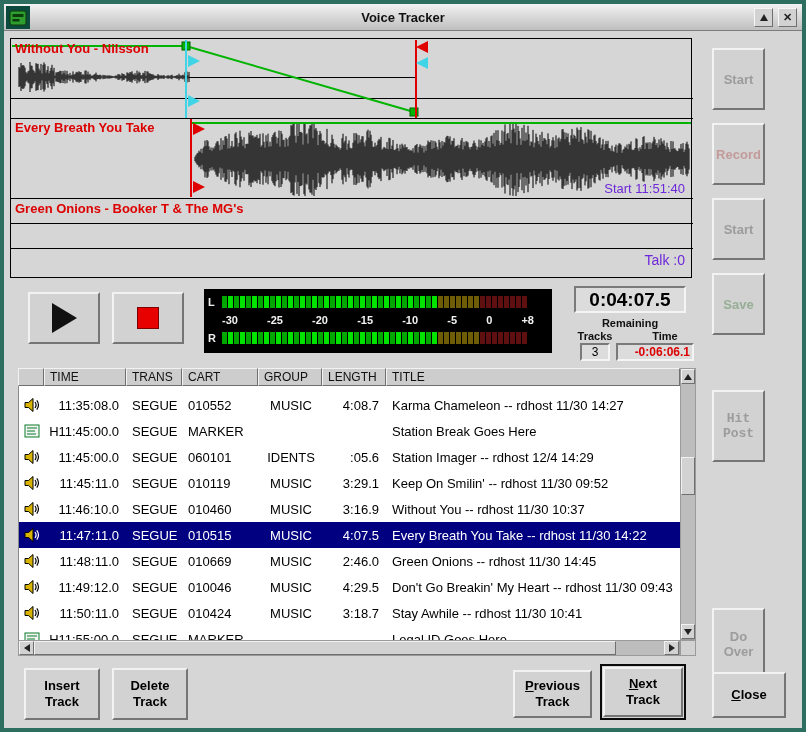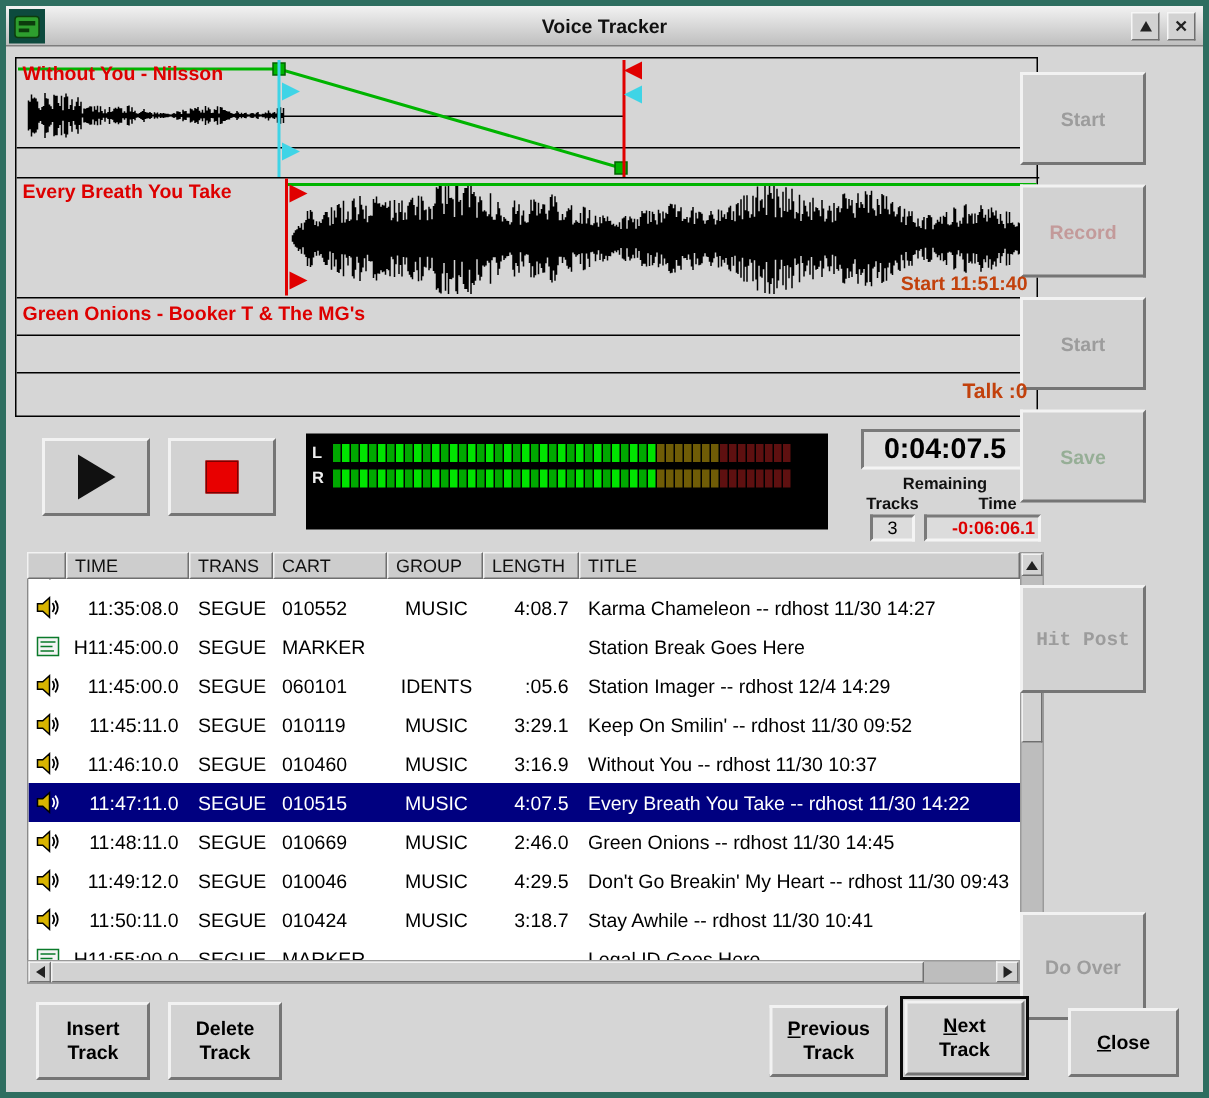--- a/index.html
+++ b/index.html
@@ -10,21 +10,21 @@
   #titlebar{position:absolute;left:0;top:0;width:798px;height:27px;background:linear-gradient(#f2f2f2,#bfbfbf);border-bottom:1px solid #7d7d7d;}
   #title-iconbox{position:absolute;left:2px;top:2px;width:24px;height:23px;background:#0d4a3e;display:flex;align-items:center;justify-content:center;}
   #title-text{position:absolute;left:0;top:0;width:100%;height:27px;line-height:27px;text-align:center;font-weight:bold;font-size:13px;color:#111;}
   .tbtn{position:absolute;top:4px;width:19px;height:19px;background:#d2d2d2;border-top:1px solid #f6f6f6;border-left:1px solid #f6f6f6;border-bottom:1px solid #6f6f6f;border-right:1px solid #6f6f6f;display:flex;align-items:center;justify-content:center;font-size:11px;font-weight:bold;color:#222;}
   #pin-btn{right:29px;}
   #close-btn{right:5px;}
   .tri-up{width:0;height:0;border-left:4px solid transparent;border-right:4px solid transparent;border-bottom:7px solid #222;}
   
   #editor{position:absolute;left:6px;top:34px;width:682px;height:240px;border:1px solid #000;background:#d6d6d6;}
   .trk-title{position:absolute;left:4px;font-size:13px;font-weight:bold;color:#dd0000;z-index:3;white-space:nowrap;}
-  .trk-right{position:absolute;right:6px;font-size:13px;font-weight:bold;color:#c2410c;z-index:3;white-space:nowrap;}
+  .trk-right{position:absolute;right:6px;font-size:13px;font-weight:normal;color:#6d28d9;z-index:3;white-space:nowrap;}
   #editor svg{position:absolute;left:0;top:0;}
   .sep{stroke:#000;stroke-width:1;}
   .env{stroke:#00b400;stroke-width:2;fill:none;}
   .handle{fill:#00b400;stroke:#006400;}
   .cy{stroke:#3fd4e6;stroke-width:2;}
   .rd{stroke:#e00000;stroke-width:2;}
   
   .b3d{background:#d2d2d2;border-top:2px solid #f2f2f2;border-left:2px solid #f2f2f2;border-bottom:2px solid #757575;border-right:2px solid #757575;}
   .sunk{background:#dcdcdc;border-top:2px solid #7a7a7a;border-left:2px solid #7a7a7a;border-bottom:2px solid #f4f4f4;border-right:2px solid #f4f4f4;}
   
@@ -66,21 +66,21 @@
   #vscroll{position:absolute;left:676px;top:364px;width:16px;height:272px;background:#bdbdbd;border:1px solid #9a9a9a;}
   #hscroll{position:absolute;left:14px;top:636px;width:662px;height:16px;background:#bdbdbd;border:1px solid #9a9a9a;}
   #corner{position:absolute;left:676px;top:636px;width:16px;height:16px;background:#d2d2d2;border:1px solid #9a9a9a;}
   .sbtn{position:absolute;background:#d2d2d2;border-top:1px solid #f2f2f2;border-left:1px solid #f2f2f2;border-bottom:1px solid #6f6f6f;border-right:1px solid #6f6f6f;display:flex;align-items:center;justify-content:center;}
   .sthumb{position:absolute;background:#d2d2d2;border-top:1px solid #f2f2f2;border-left:1px solid #f2f2f2;border-bottom:1px solid #6f6f6f;border-right:1px solid #6f6f6f;}
   .au{width:0;height:0;border-left:4px solid transparent;border-right:4px solid transparent;border-bottom:6px solid #222;}
   .ad{width:0;height:0;border-left:4px solid transparent;border-right:4px solid transparent;border-top:6px solid #222;}
   .al{width:0;height:0;border-top:4px solid transparent;border-bottom:4px solid transparent;border-right:6px solid #222;}
   .ar{width:0;height:0;border-top:4px solid transparent;border-bottom:4px solid transparent;border-left:6px solid #222;}
   
-  .sidebtn{position:absolute;left:676px;width:84px;display:flex;align-items:center;justify-content:center;font-size:13px;font-weight:bold;text-align:center;}
+  .sidebtn{position:absolute;left:708px;width:53px;display:flex;align-items:center;justify-content:center;font-size:13px;font-weight:bold;text-align:center;}
   .dis{color:#9c9c9c;}
   .dis-red{color:#c39a9a;}
   .dis-green{color:#96ae96;}
   .pbtn{position:absolute;display:flex;flex-direction:column;align-items:center;justify-content:center;font-size:13px;font-weight:bold;color:#000;line-height:1.25;}
   .u{text-decoration:underline;}
   #default-frame{position:absolute;left:596px;top:660px;width:86px;height:56px;border:2px solid #0a0a0a;background:#d6d6d6;padding:1px;}
   #default-frame .pbtn{position:relative;width:100%;height:100%;left:0;top:0;}
 </style>
 </head>
 <body>
@@ -194,20 +194,33 @@
           <span class="seg" style="background: rgb(94, 16, 16);"></span>
           <span class="seg" style="background: rgb(94, 16, 16);"></span>
           <span class="seg" style="background: rgb(94, 16, 16);"></span>
           <span class="seg" style="background: rgb(94, 16, 16);"></span>
           <span class="seg" style="background: rgb(94, 16, 16);"></span>
           <span class="seg" style="background: rgb(94, 16, 16);"></span>
           <span class="seg" style="background: rgb(94, 16, 16);"></span>
           <span class="seg" style="background: rgb(94, 16, 16);"></span>
         </div>
       </div>
+    <div class="mscale">
+        <span class="mlabel"></span>
+      <div class="scalenums">
+        <span>-30</span>
+          <span>-25</span>
+          <span>-20</span>
+          <span>-15</span>
+          <span>-10</span>
+          <span>-5</span>
+          <span>0</span>
+          <span>+8</span>
+      </div>
+    </div>
     <div class="mrow">
         <span class="mlabel">R</span>
         <div class="segs" id="meterR">
           <span class="seg" style="background: rgb(0, 168, 0);"></span>
           <span class="seg" style="background: rgb(0, 228, 0);"></span>
           <span class="seg" style="background: rgb(0, 168, 0);"></span>
           <span class="seg" style="background: rgb(0, 228, 0);"></span>
           <span class="seg" style="background: rgb(0, 168, 0);"></span>
           <span class="seg" style="background: rgb(0, 228, 0);"></span>
           <span class="seg" style="background: rgb(0, 168, 0);"></span>

